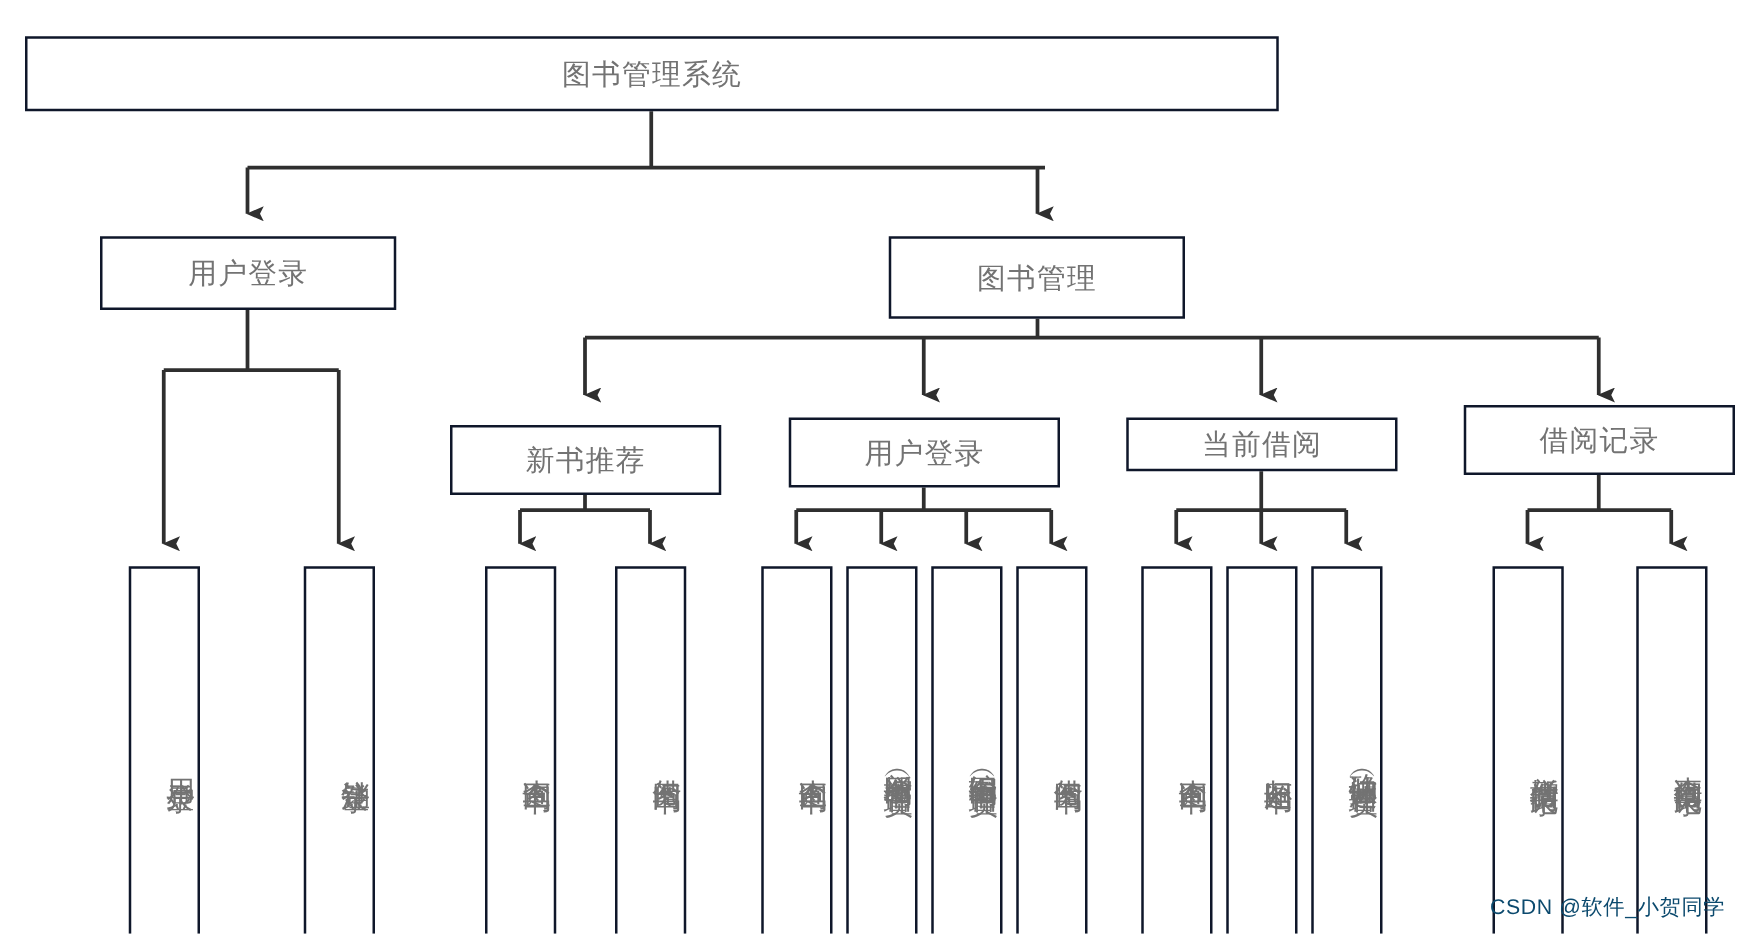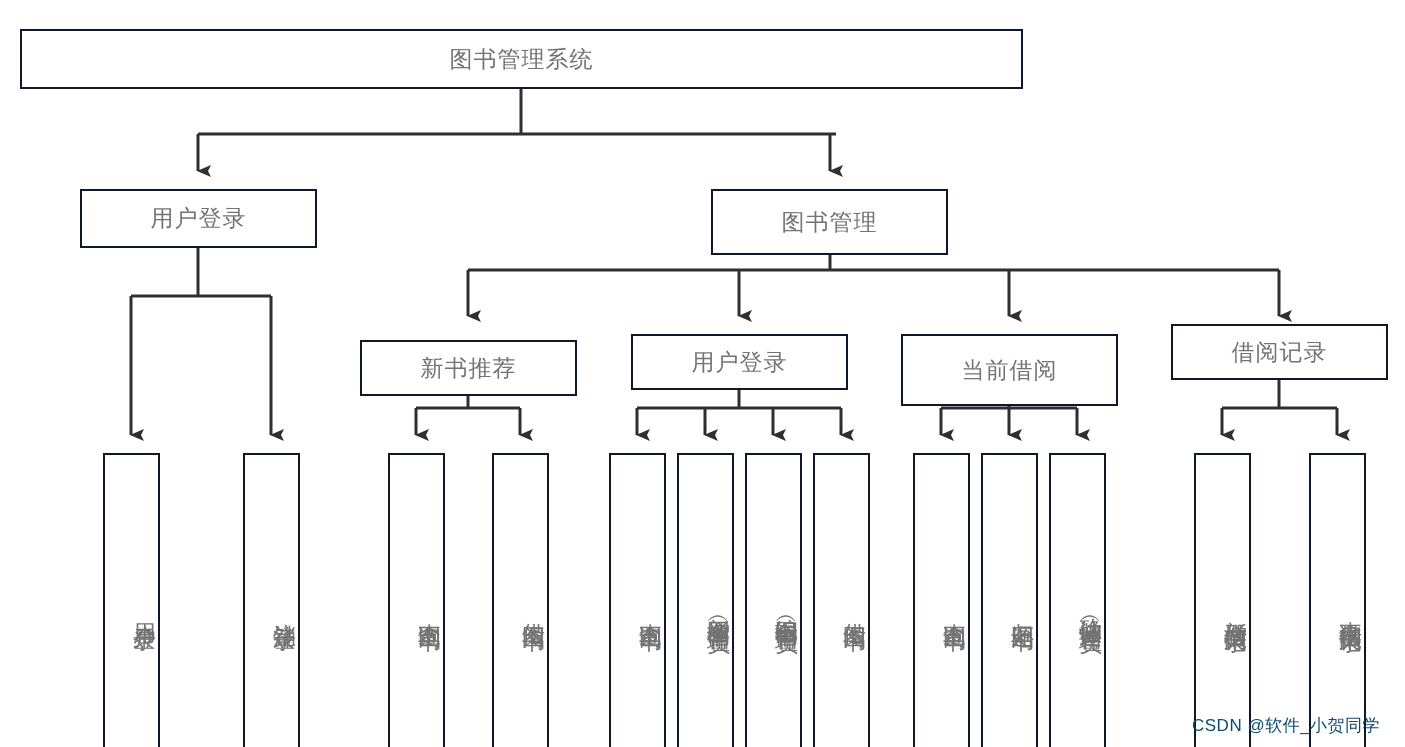--- a/index.html
+++ b/index.html
@@ -130,21 +130,21 @@
   <div class="node horiz" style="left:711px; top:173px; width:237px; height:66px;text-align:right;">
     <span>图书管理</span>
   </div>
 
   <div class="node horiz" style="left:360px; top:324px; width:217px; height:56px;">
     <span>新书推荐</span>
   </div>
   <div class="node horiz" style="left:631px; top:318px; width:217px; height:56px;">
     <span>用户登录</span>
   </div>
-  <div class="node horiz" style="left:901px; top:318px; width:217px; height:72px;">
+  <div class="node horiz" style="left:901px; top:318px; width:217px; height:43px;">
     <span>当前借阅</span>
   </div>
   <div class="node horiz" style="left:1171px; top:308px; width:217px; height:56px;">
     <span>借阅记录</span>
   </div>
 
   <div class="node vert" style="left:103px; top:437px; width:57px; height:298px;">
     <span class="vtext">用户登录</span>
   </div>
   <div class="node vert" style="left:243px; top:437px; width:57px; height:298px;">

